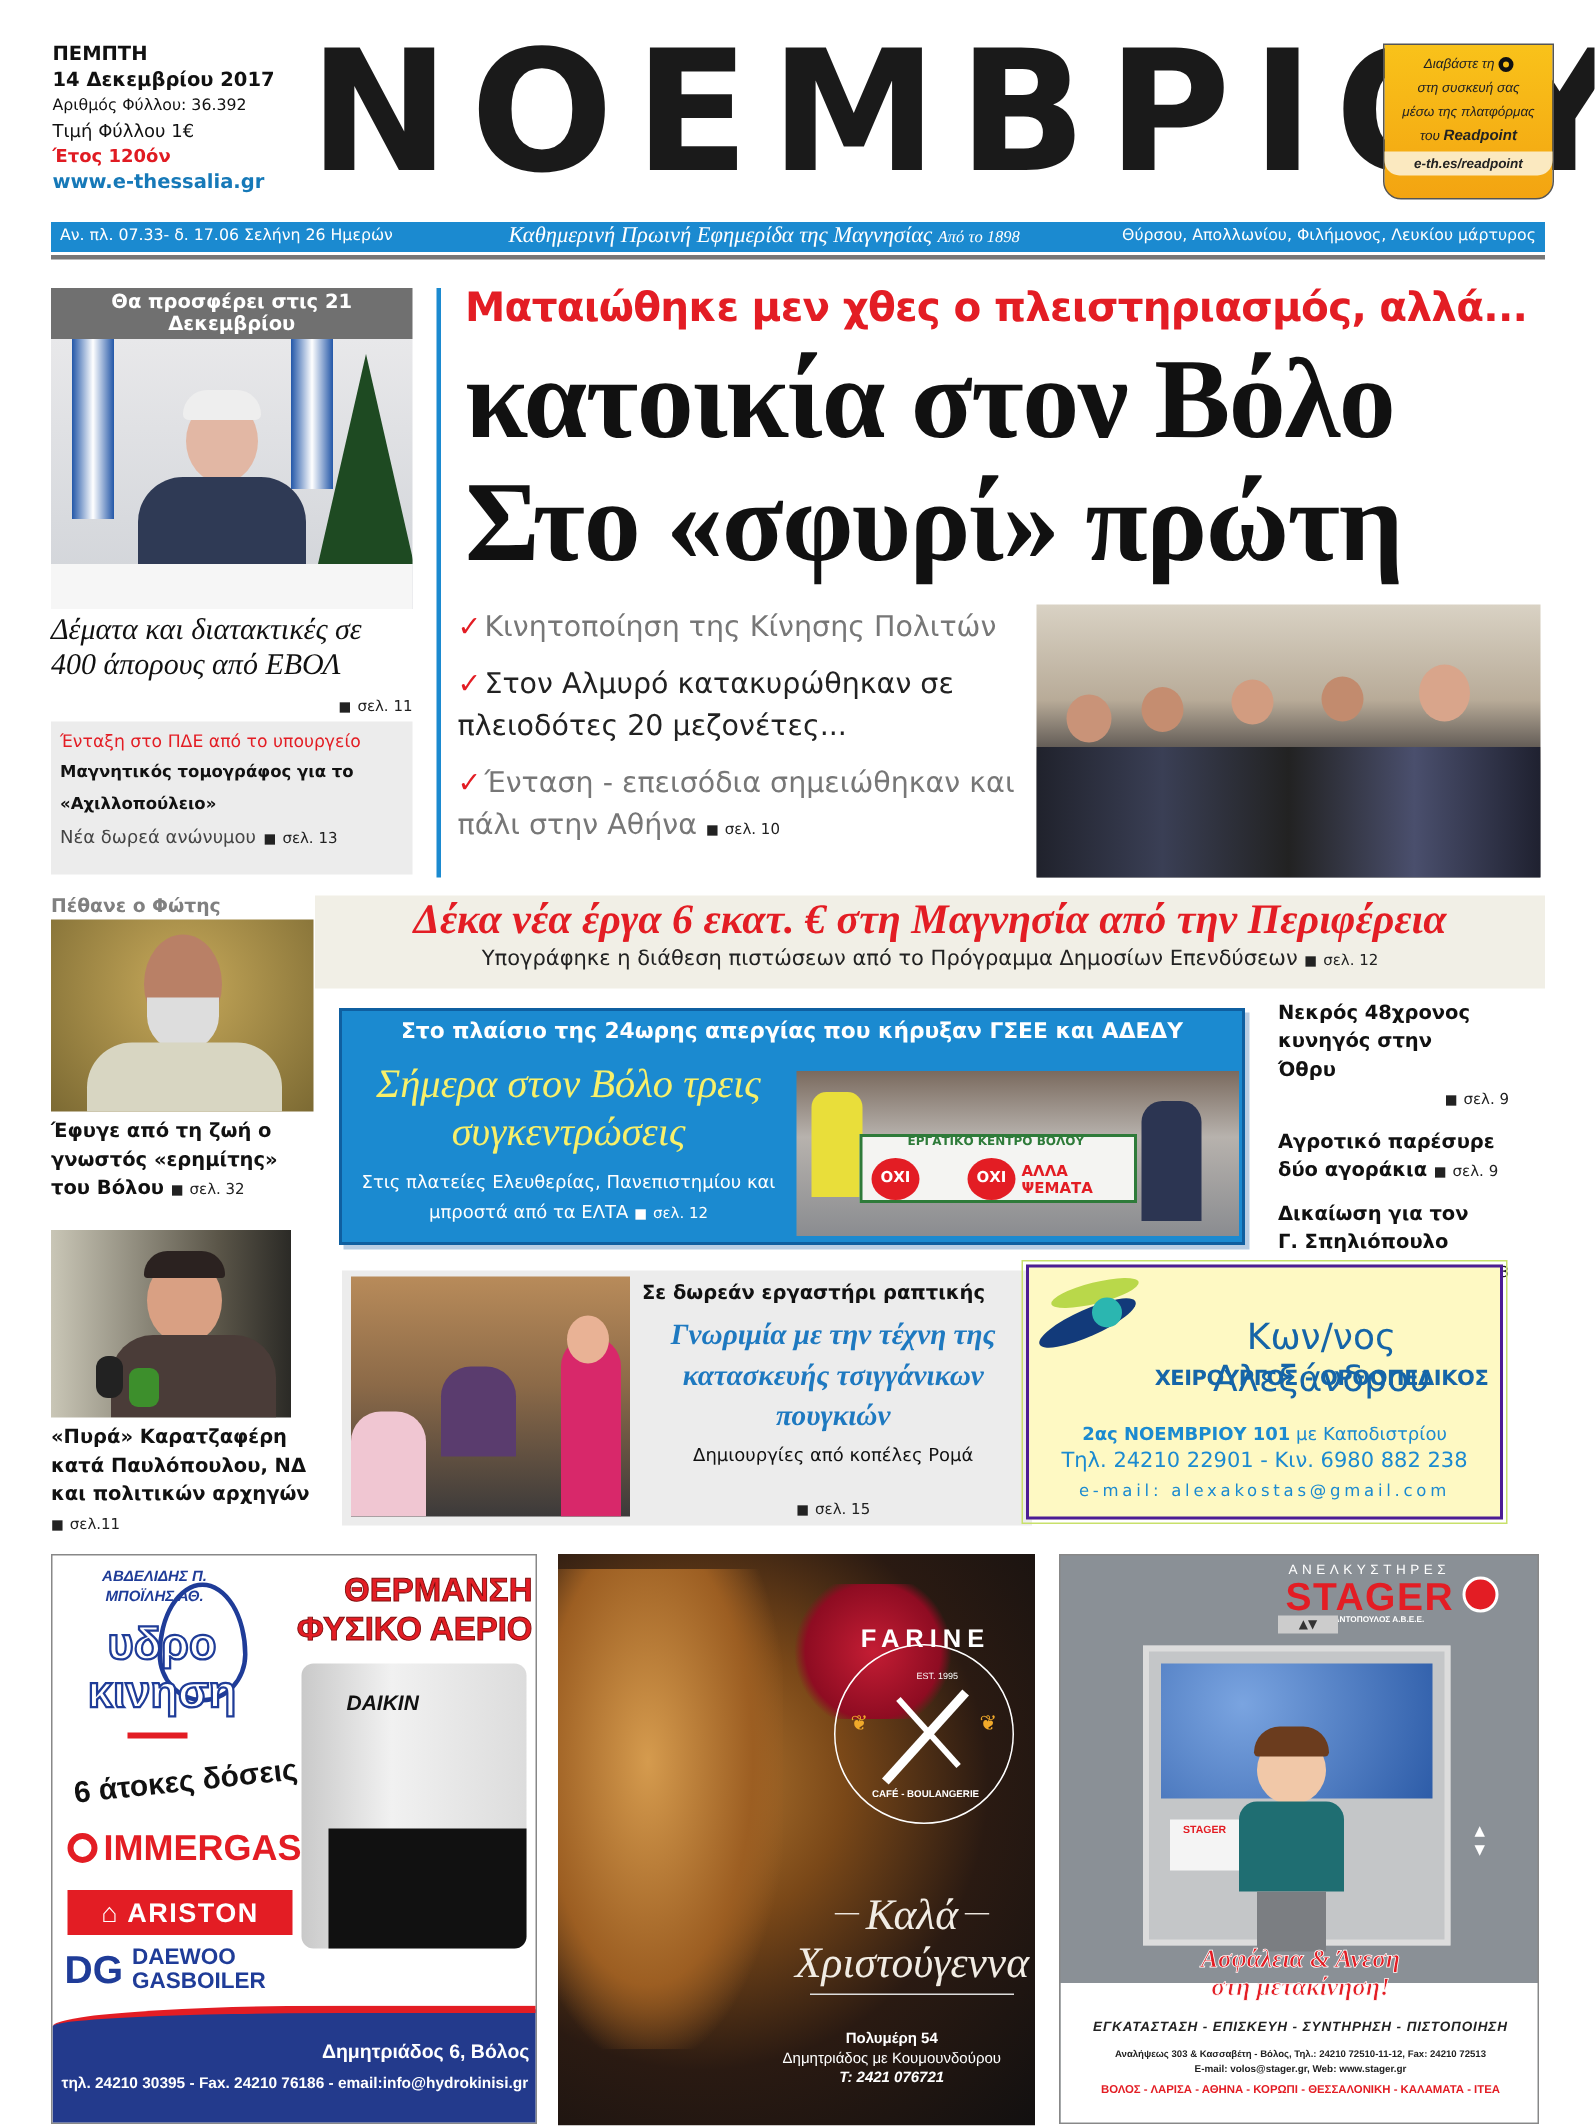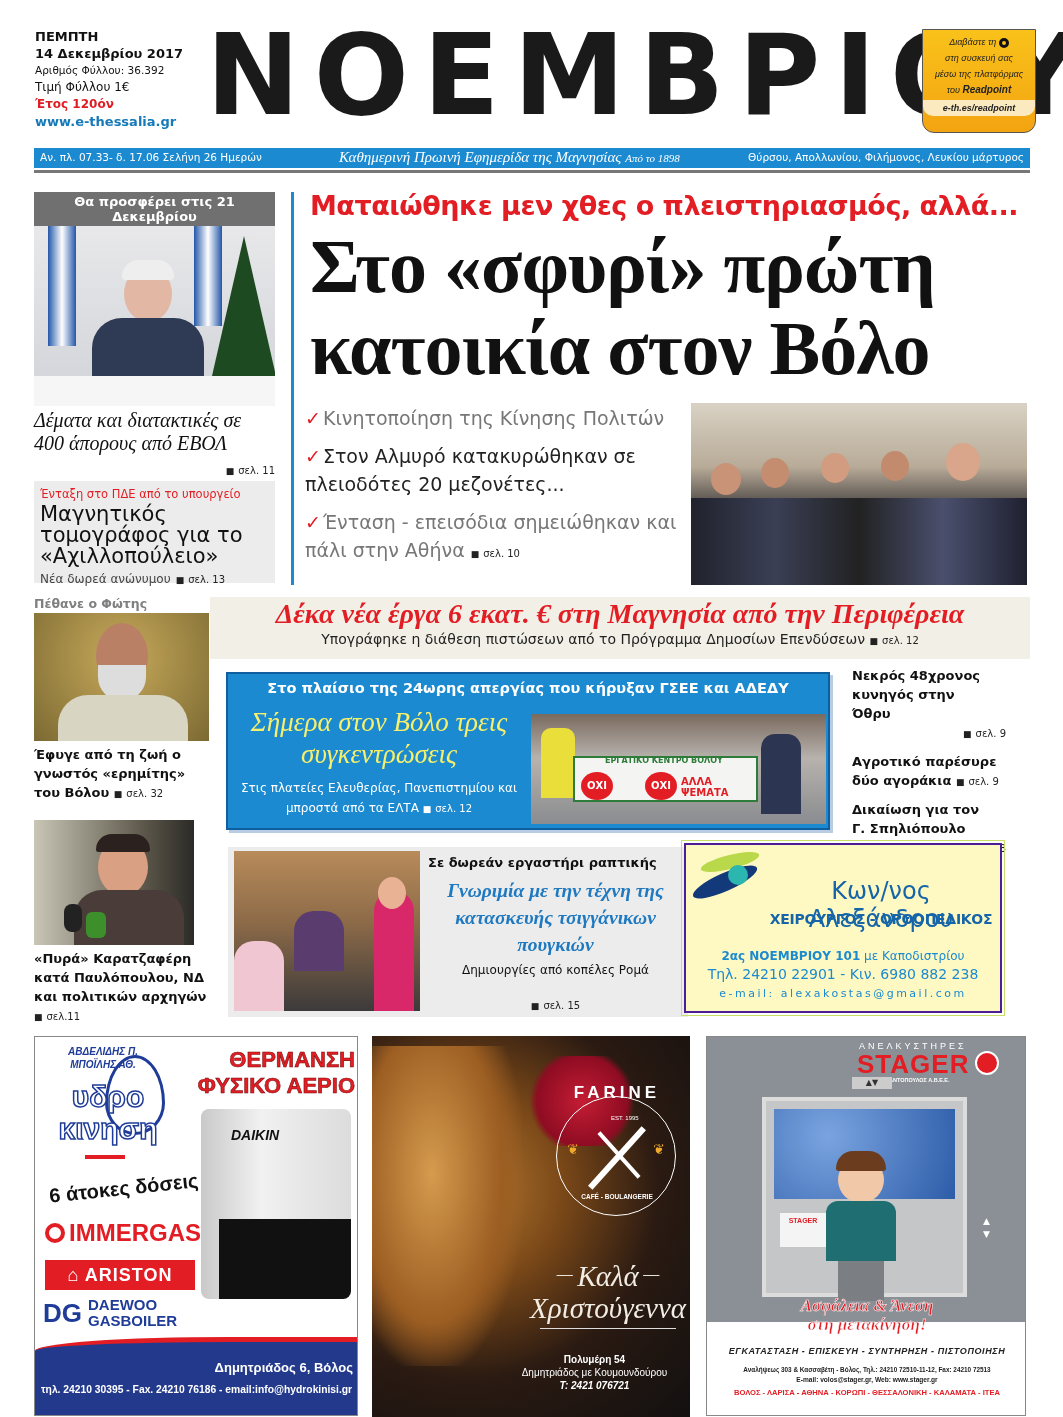--- a/index.html
+++ b/index.html
@@ -114,21 +114,21 @@
     <div style="position:absolute;left:88px;top:34px;width:52px;height:20px;border-radius:26px 26px 6px 6px;background:#eee;"></div>
     <div style="position:absolute;left:58px;top:92px;width:112px;height:70px;border-radius:30px 30px 0 0;background:#2f3a55;"></div>
     <div style="position:absolute;left:0;top:150px;width:241px;height:30px;background:#f6f6f6;"></div>
   </div>
   <div class="serif" style="font-style:italic;font-size:20px;line-height:23px;margin-top:3px;">Δέματα και διατακτικές σε 400 άπορους από ΕΒΟΛ</div>
   <div style="text-align:right;margin-top:4px;"><span class="ref">σελ. 11</span></div>
 </div>
 
 <div class="abs" style="left:34px;top:481px;width:241px;height:102px;background:#ececec;padding:6px 6px;">
   <div style="color:#e31d24;font-size:11.5px;">Ένταξη στο ΠΔΕ από το υπουργείο</div>
-  <div style="font-weight:normal;font-size:21px;line-height:21px;margin-top:3px;">Μαγνητικός τομογράφος για το «Αχιλλοπούλειο»</div>
+  <div style="font-weight:bold;font-size:11px;line-height:21px;margin-top:3px;">Μαγνητικός τομογράφος για το «Αχιλλοπούλειο»</div>
   <div style="margin-top:1px;"><span style="font-size:12px;color:#444;">Νέα δωρεά ανώνυμου</span> <span class="ref">σελ. 13</span></div>
 </div>
 
 <div class="abs" style="left:34px;top:596px;width:175px;">
   <div style="color:#808080;font-weight:bold;font-size:12.5px;">Πέθανε ο Φώτης</div>
   <div class="photo" style="height:128px;margin-top:2px;background:radial-gradient(circle at 50% 35%,#c7a95a,#7c6a33);">
     <div style="position:absolute;left:62px;top:10px;width:52px;height:66px;border-radius:50%;background:#b98066;"></div>
     <div style="position:absolute;left:64px;top:52px;width:48px;height:36px;border-radius:0 0 24px 24px;background:#ddd;"></div>
     <div style="position:absolute;left:24px;top:82px;width:130px;height:50px;border-radius:30px 30px 0 0;background:#d8d6c2;"></div>
   </div>
@@ -146,22 +146,22 @@
     <div style="position:absolute;left:52px;top:92px;width:20px;height:26px;border-radius:6px;background:#3d8f2c;"></div>
   </div>
   <div style="font-weight:bold;font-size:13px;line-height:19px;margin-top:4px;">
     <span>«Πυρά» Καρατζαφέρη κατά Παυλόπουλου, ΝΔ και πολιτικών αρχηγών</span> <span class="ref" style="font-weight:normal;">σελ.11</span>
   </div>
 </div>
 
 <div class="abs vline"></div>
 <div class="abs head-kicker">Ματαιώθηκε μεν χθες ο πλειστηριασμός, αλλά...</div>
 <div class="abs head-main">
+  <div>κατοικία στον Βόλο</div>
   <div>Στο «σφυρί» πρώτη</div>
-  <div>κατοικία στον Βόλο</div>
 </div>
 
 <div class="abs bullets">
   <div class="bullet gray"><span class="chk">✓</span><span>Κινητοποίηση της Κίνησης Πολιτών</span></div>
   <div class="bullet" style="color:#222;"><span class="chk">✓</span><span>Στον Αλμυρό κατακυρώθηκαν σε πλειοδότες 20 μεζονέτες...</span></div>
   <div class="bullet gray"><span class="chk">✓</span><span>Ένταση - επεισόδια σημειώθηκαν και πάλι στην Αθήνα</span> <span class="ref">σελ. 10</span></div>
 </div>
 
 <div class="abs photo" style="left:691px;top:403px;width:336px;height:182px;background:linear-gradient(#d9d2c4 0,#b8ab98 35%,#3e3a3a 60%,#2a2b33 100%);">
   <div style="position:absolute;left:20px;top:60px;width:30px;height:32px;border-radius:50%;background:#c99378;"></div>

